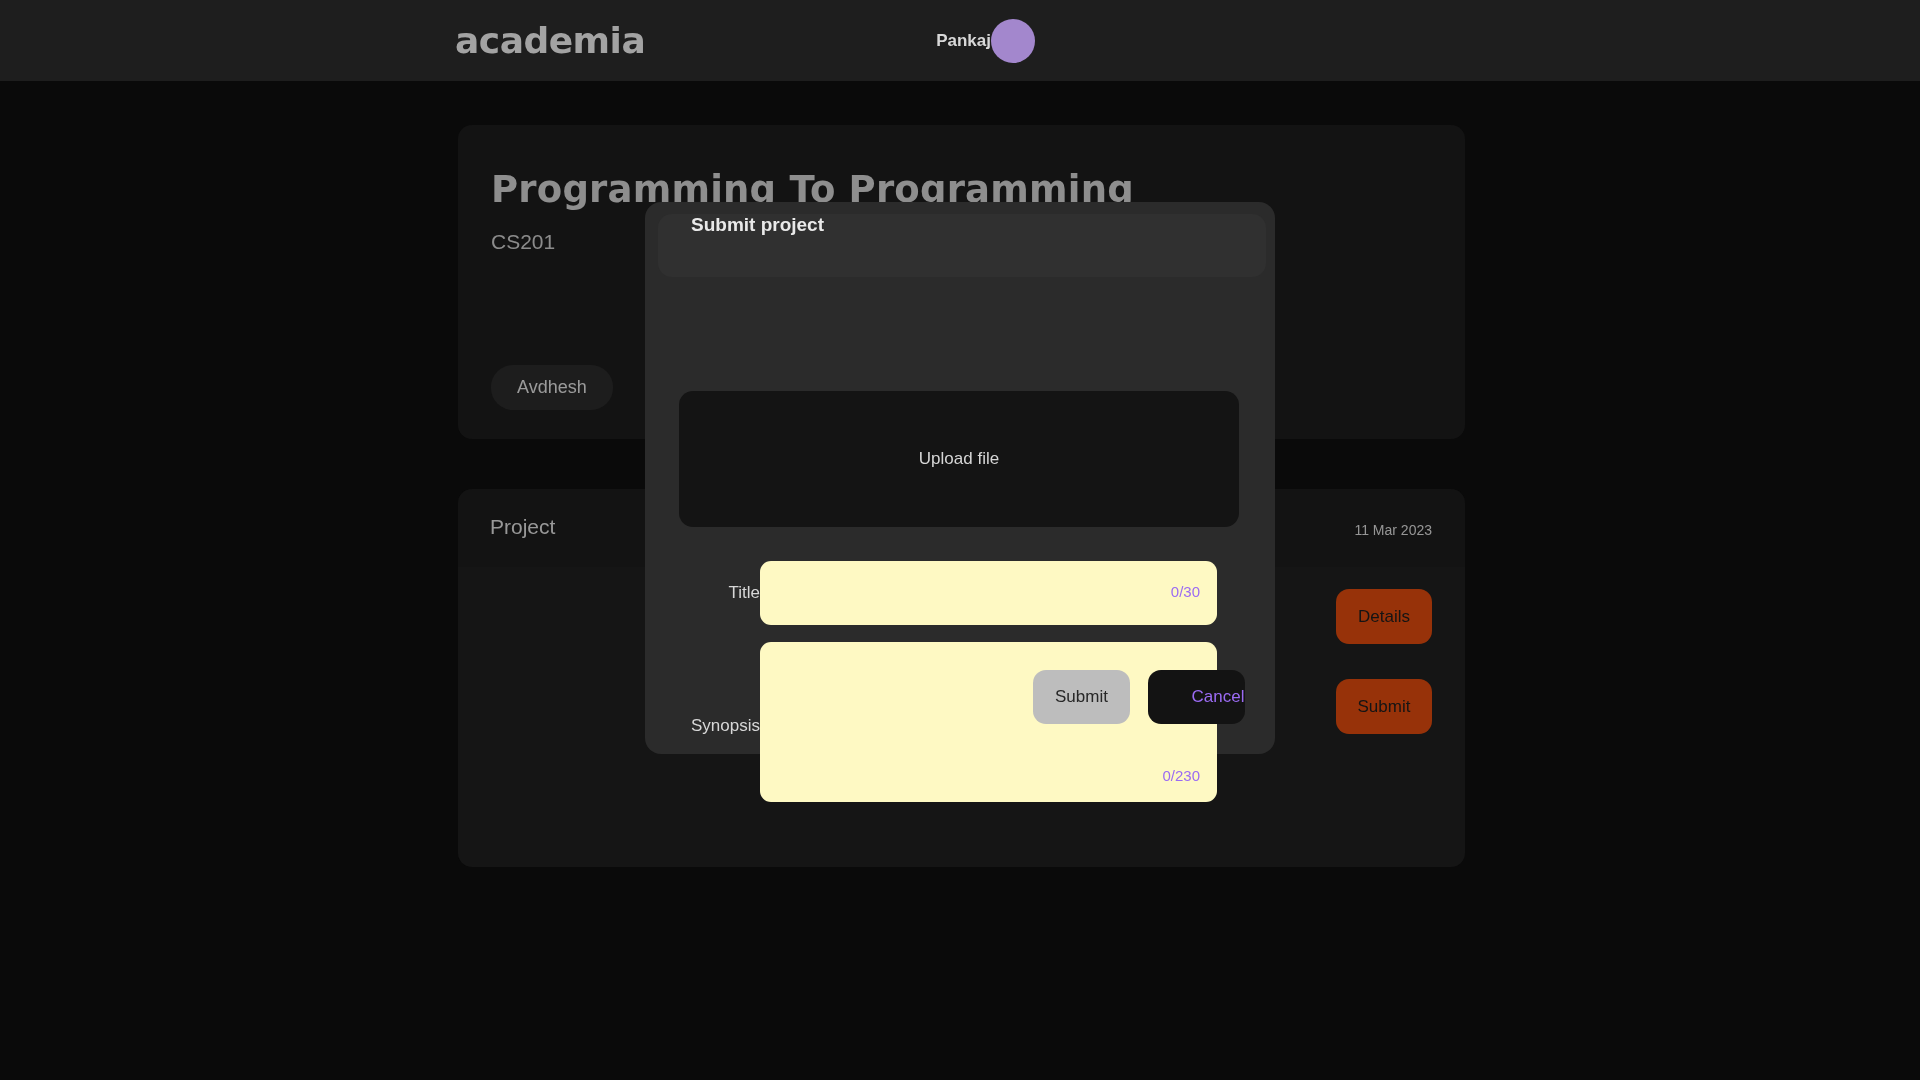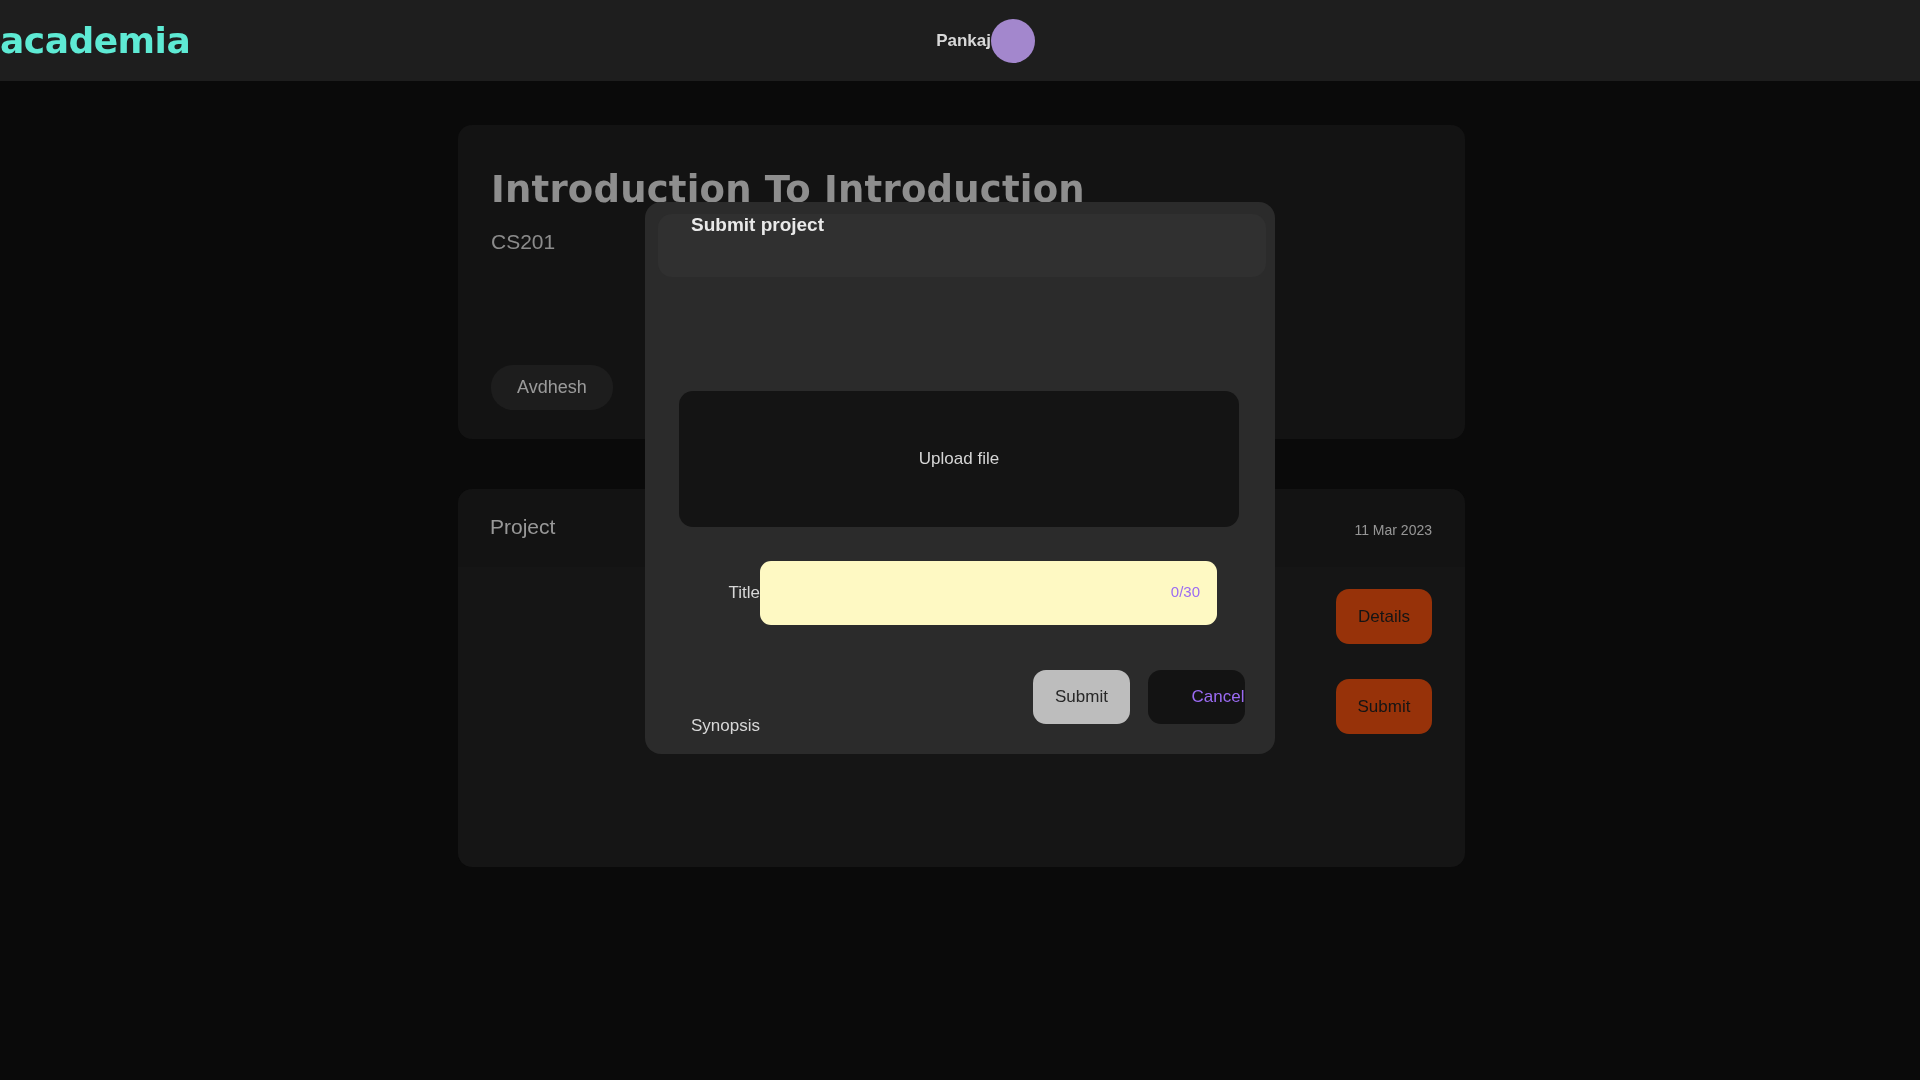--- a/index.html
+++ b/index.html
@@ -24,24 +24,25 @@
     position: absolute;
     top: 0; left: 0;
     width: 1920px;
     height: 81px;
     background: #1e1e1e;
     display: flex;
     align-items: center;
     justify-content: space-between;
   }
   .brand {
+    margin-left: 455px;
     font-size: 36px;
     font-weight: 700;
     letter-spacing: -0.5px;
-    color: #5eead4;
+    color: #a3a3a3;
     font-family: "DejaVu Sans", sans-serif;
   }
   .user-block {
     display: flex;
     align-items: center;
     margin-right: 885px;
   }
   .user-name {
     font-size: 17px;
     font-weight: 700;
@@ -285,21 +286,21 @@
     <div class="brand">academia</div>
     <div class="user-block">
       <span class="user-name">Pankaj</span>
       <span class="avatar"></span>
     </div>
   </div>
 
   <div class="page">
 
     <div class="course-card">
-      <div class="course-title">Introduction To Introduction</div>
+      <div class="course-title">Programming To Programming</div>
       <div class="course-code">CS201</div>
       <div class="teacher-pill">Avdhesh</div>
     </div>
 
     <div class="project-panel">
       <div class="project-row-head">
         <div class="project-label">Project</div>
         <div class="project-date">11 Mar 2023</div>
       </div>
       <div class="project-body">
@@ -322,20 +323,23 @@
 
       <div class="field-row title">
         <div class="field-label">Title</div>
         <div class="field-input title">
           <span class="counter title">0/30</span>
         </div>
       </div>
 
       <div class="field-row synopsis">
         <div class="field-label syn">Synopsis</div>
+        <div class="field-input synopsis">
+          <span class="counter syn">0/230</span>
+        </div>
       </div>
 
       <div class="modal-actions">
         <button class="btn-submit">Submit</button>
         <button class="btn-cancel">Cancel</button>
       </div>
 
     </div>
 
   </div>

